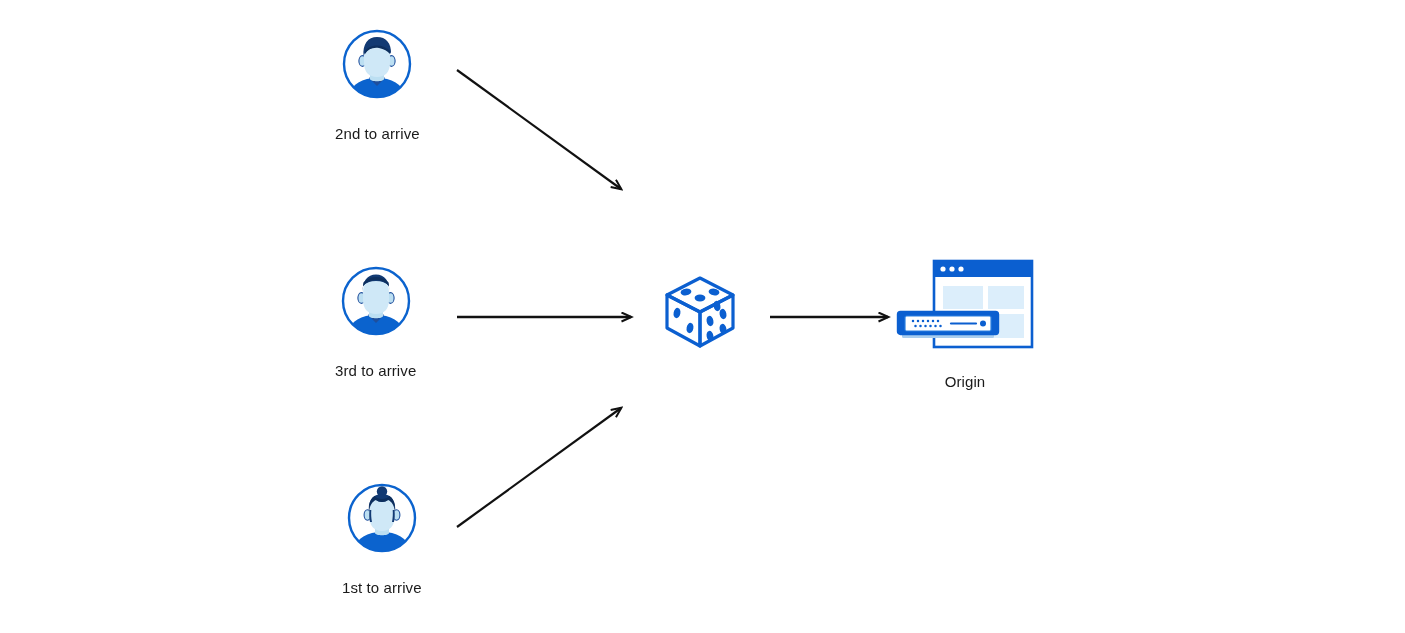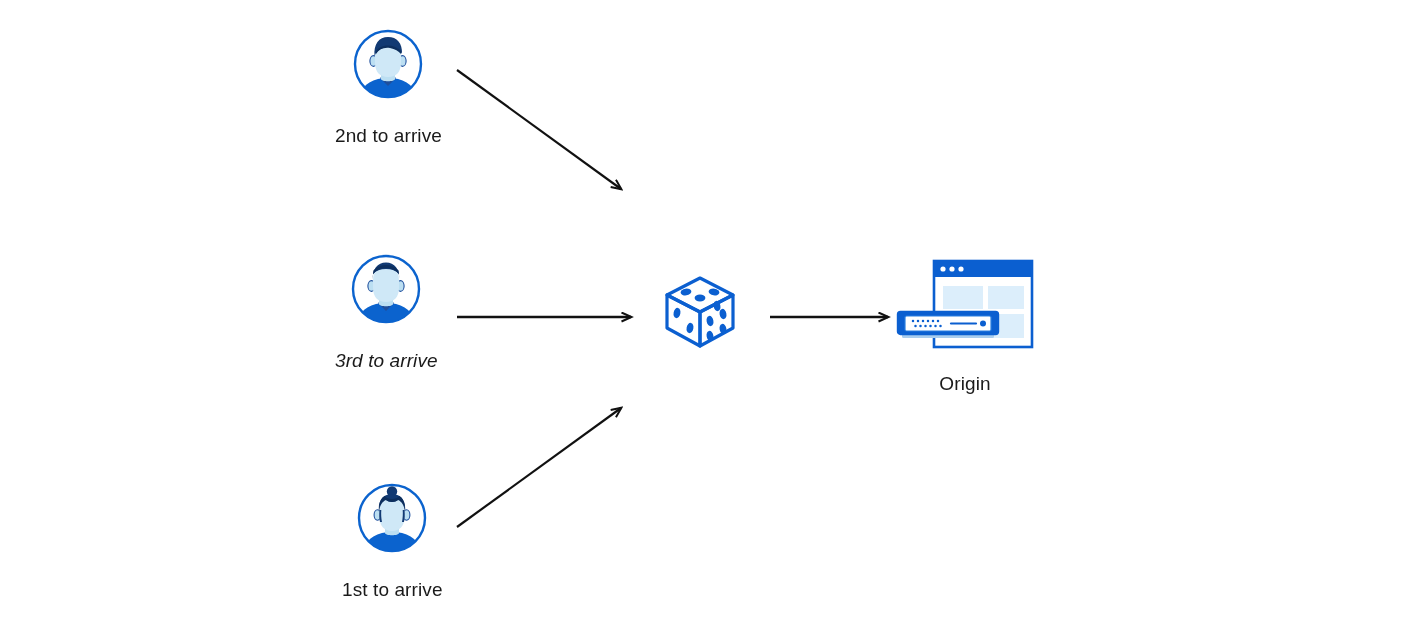--- a/index.html
+++ b/index.html
@@ -19,21 +19,21 @@
     background: #ffffff;
     overflow: hidden;
   }
   .node {
     position: absolute;
     display: flex;
     flex-direction: column;
     align-items: center;
   }
   .node-label {
-    font-size: 19px;
+    font-size: 15px;
     color: #1a1a1a;
     line-height: 1.2;
     white-space: nowrap;
     letter-spacing: 0.1px;
   }
   .avatar-node .node-label {
     margin-top: 25px;
   }
   .origin-node .node-label {
     margin-top: 15px;
@@ -108,21 +108,21 @@
           <path d="M22.5,28 C21.5,16 27,9 36,9 C45,9 50.5,15 50,26
                    C48,22 45,20 40,19 C34,18 28,20 24,25 Z" fill="#123a73"></path>
           <path d="M24,26 C27,21 32,19 38,20 C43,21 46.5,23 49,26
                    L49.2,23 C46,19.5 41,17.5 36,17.5 C30,17.5 26,20 24,23 Z" fill="#0d2f5e"></path>
         </g>
       </svg>
     </div>
     <div class="node-label">2nd to arrive</div>
   </div>
 
-  <div class="node avatar-node" style="left:335px; top:253px;font-style:italic;">
+  <div class="node avatar-node" style="left:335px; top:265px;">
     <div class="avatar-wrap">
       <svg viewBox="0 0 72 72" width="72" height="72">
         <defs>
           <clipPath id="clipB">
               <circle cx="36" cy="36" r="33"></circle>
             </clipPath>
         </defs>
         <circle cx="36" cy="36" r="33" fill="#ffffff" stroke="#0b63ce" stroke-width="2.4"></circle>
         <g clip-path="url(#clipB)">
           <path d="M6,74 C8,57 20,50 36,50 C52,50 64,57 66,74 Z" fill="#0b63ce"></path>

